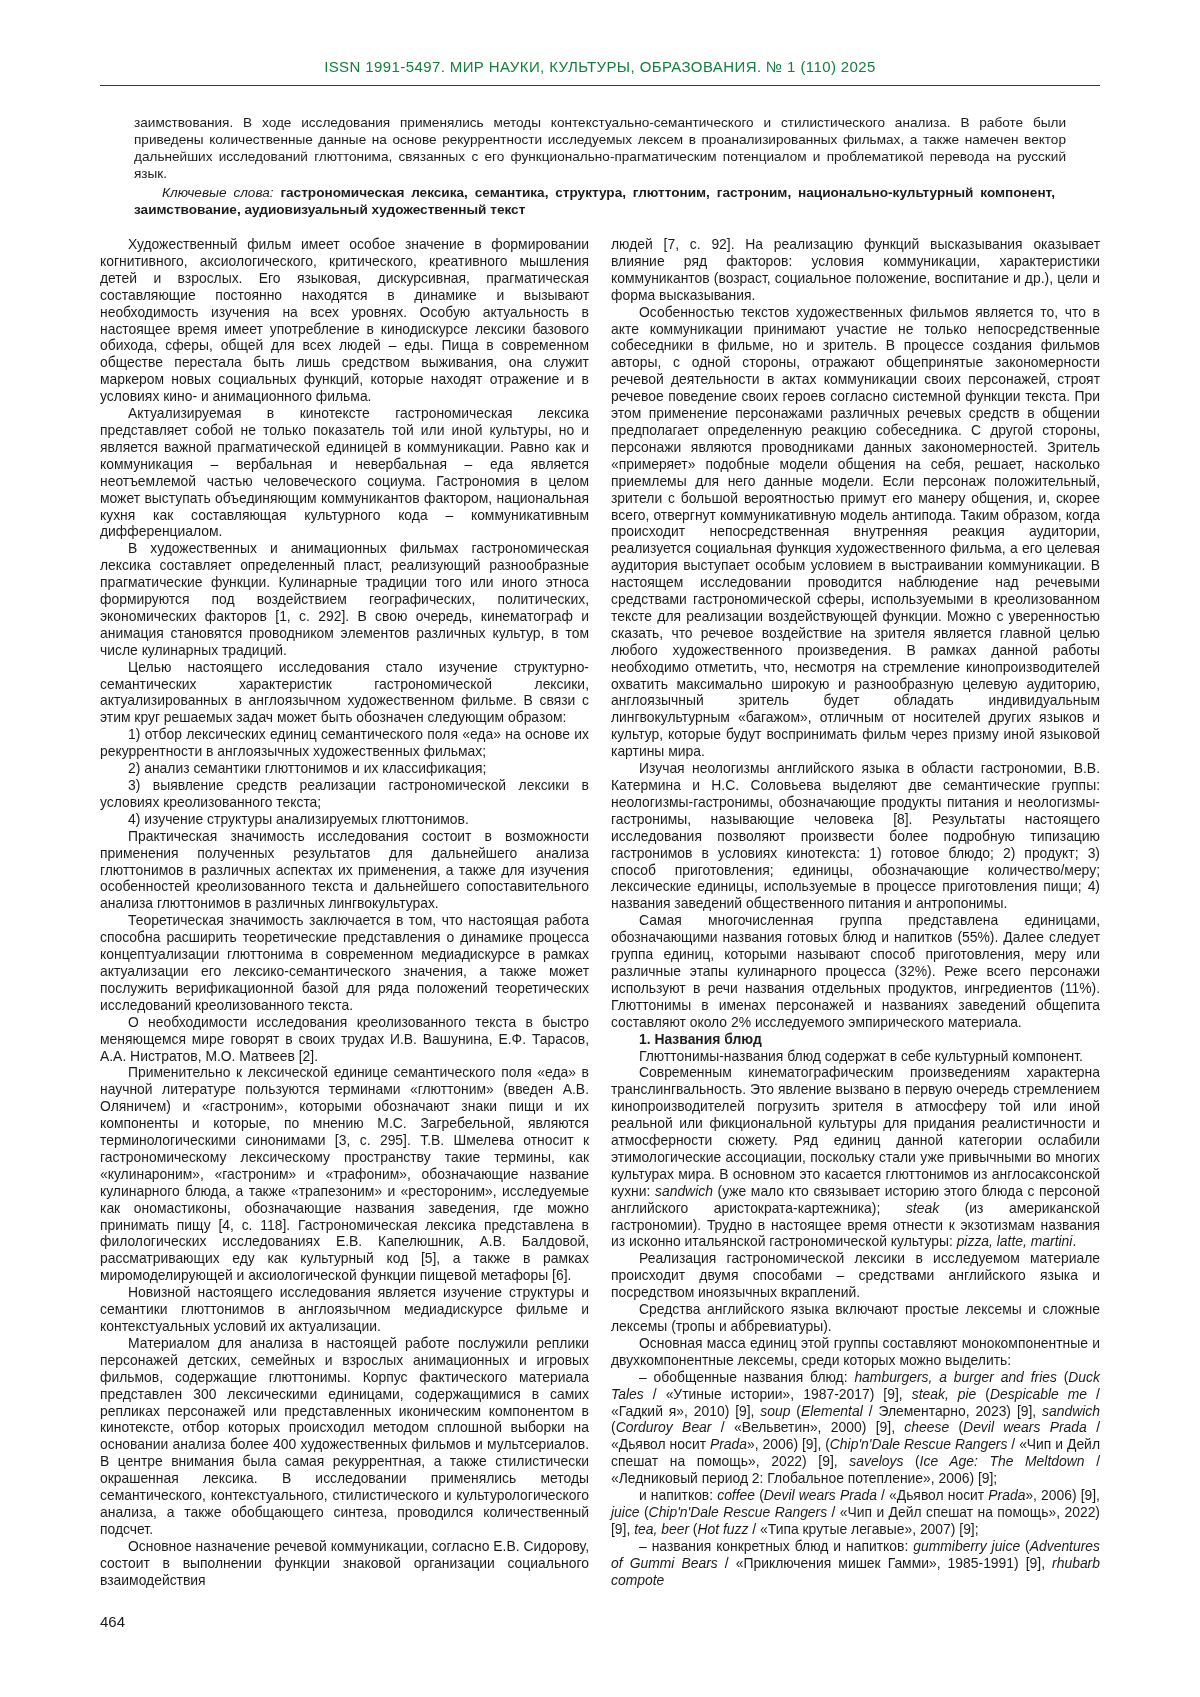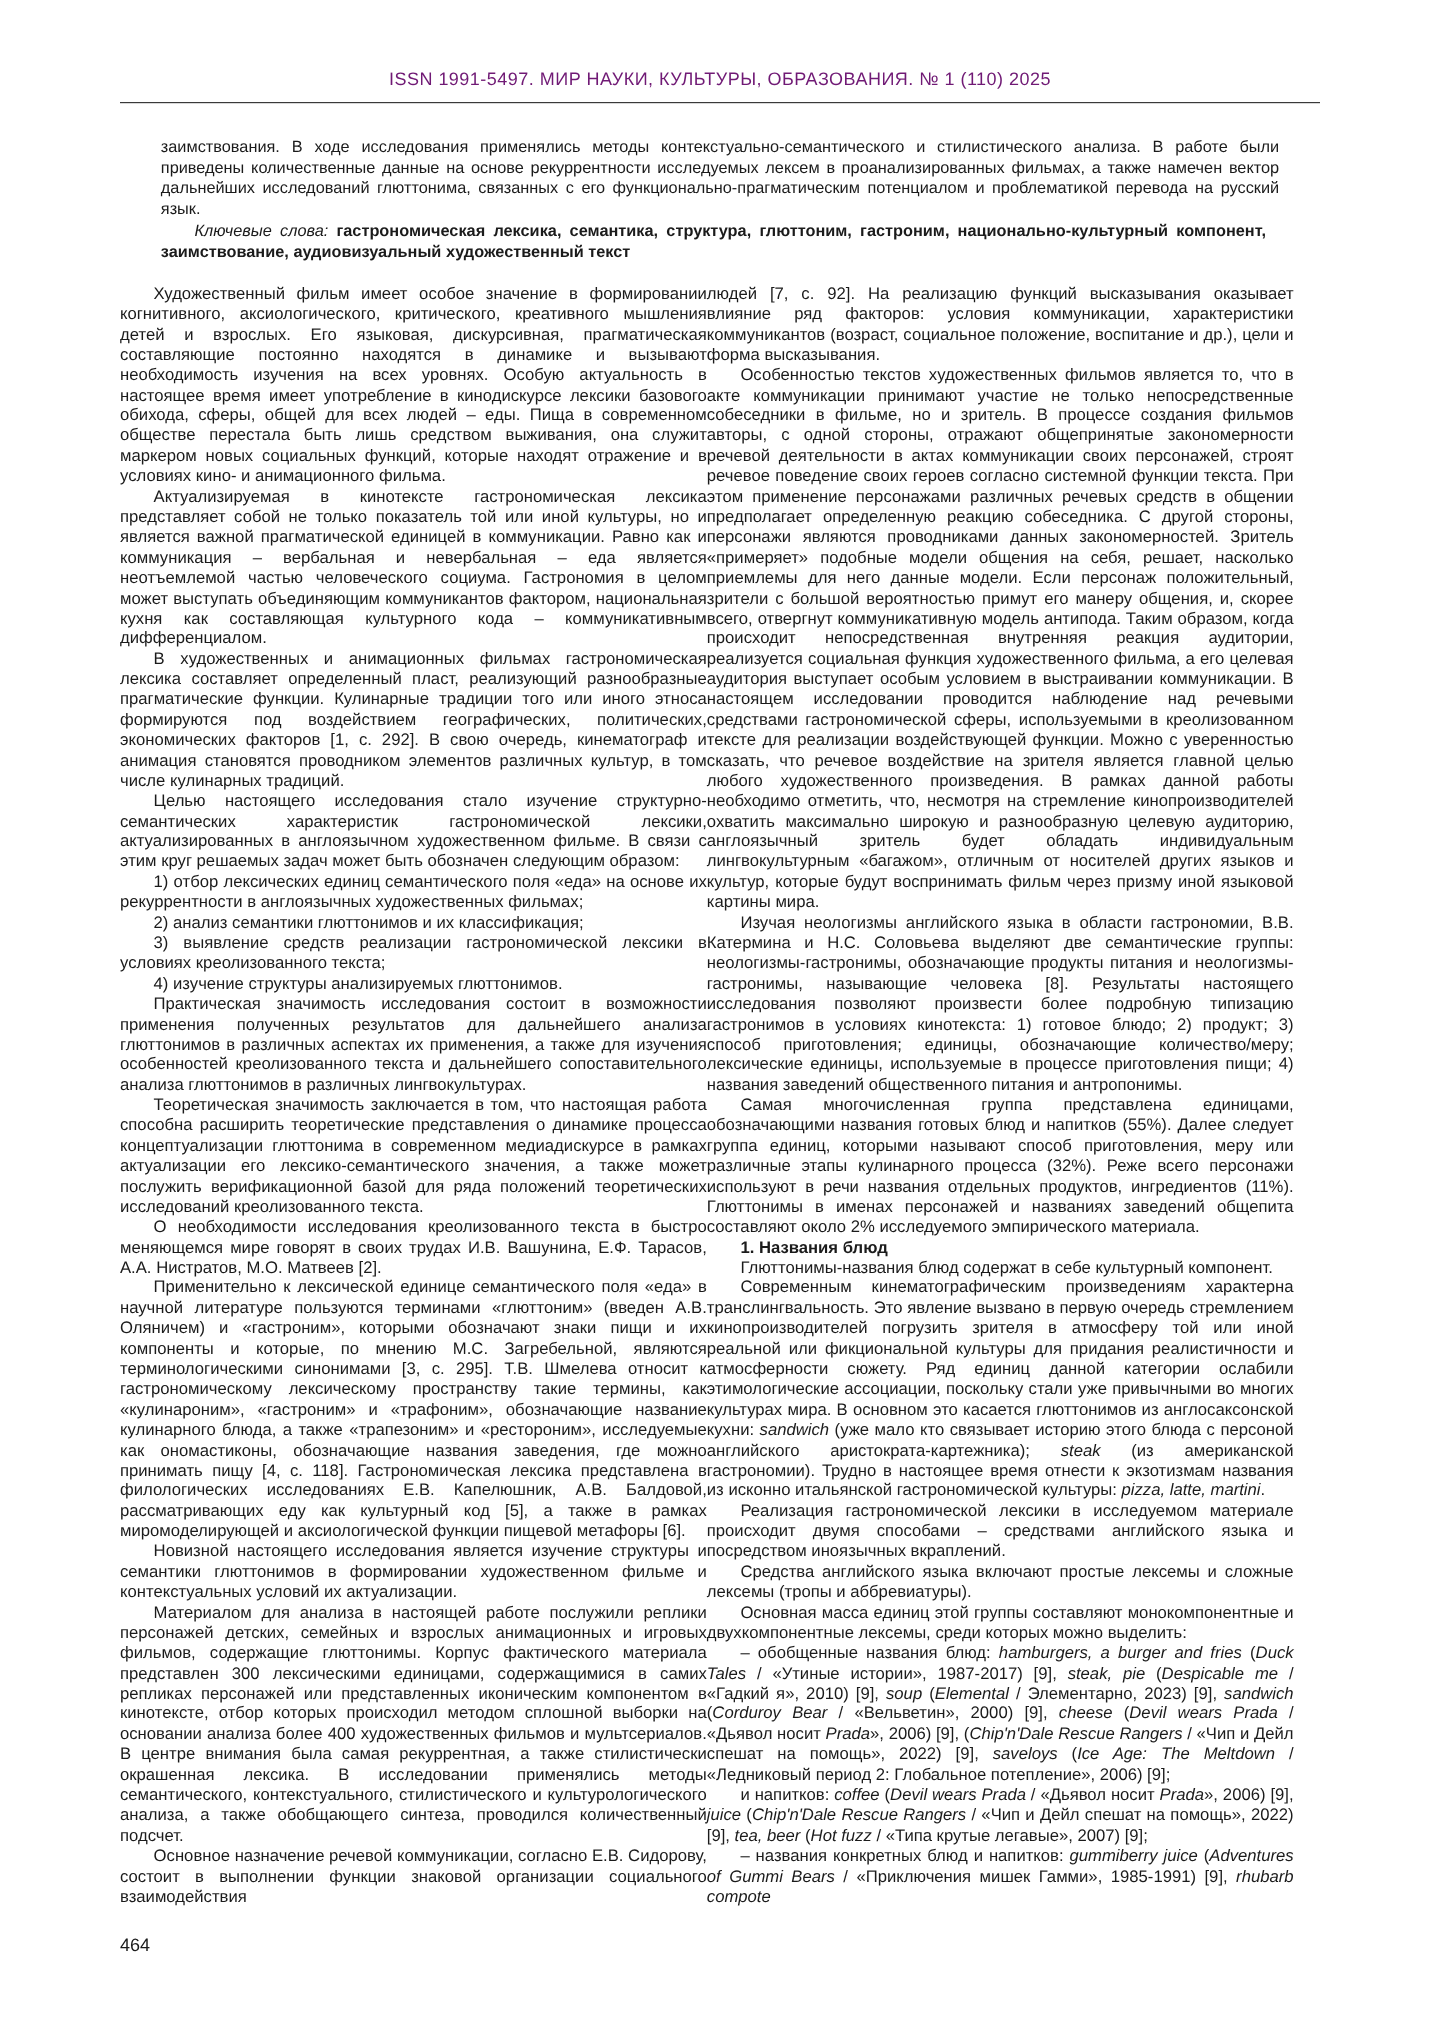--- a/index.html
+++ b/index.html
@@ -10,21 +10,21 @@
     background: #ffffff;
     padding: 58px 100px 0 100px;
     font-family: "Liberation Sans", sans-serif;
     color: #1b1b1b;
     overflow: hidden;
   }
   .journal-header {
     text-align: center;
     font-size: 15px;
     letter-spacing: 0.4px;
-    color: #701a75;
+    color: #15803d;
     margin: 0 0 10px 0;
   }
   .header-divider {
     border: none;
     border-top: 1.6px solid #3a3a3a;
     margin: 0 0 28px 0;
   }
   .annotation {
     padding: 0 34px;
     font-size: 13.6px;
@@ -33,20 +33,21 @@
   }
   .abstract-text { margin: 0; }
   .keywords {
     margin: 2px 11px 0 0;
     text-indent: 28px;
   }
   .kw-label { font-style: italic; font-weight: normal; }
   .kw-text { font-weight: bold; }
   .columns {
     display: flex;
+    gap: 22px;
     margin-top: 18px;
   }
   .col {
     width: 489px;
     font-size: 13.9px;
     line-height: 16.9px;
     text-align: justify;
   }
   .para { margin: 0; text-indent: 28px; }
   .para.noindent { text-indent: 0; }
@@ -79,21 +80,21 @@
         <p class="para">В художественных и анимационных фильмах гастрономическая лексика составляет определенный пласт, реализующий разнообразные прагматические функции. Кулинарные традиции того или иного этноса формируются под воздействием географических, политических, экономических факторов [1, с. 292]. В свою очередь, кинематограф и анимация становятся проводником элементов различных культур, в том числе кулинарных традиций.</p>
         <p class="para">Целью настоящего исследования стало изучение структурно-семантических характеристик гастрономической лексики, актуализированных в англоязычном художественном фильме. В связи с этим круг решаемых задач может быть обозначен следующим образом:</p>
         <p class="para">1) отбор лексических единиц семантического поля «еда» на основе их рекуррентности в англоязычных художественных фильмах;</p>
         <p class="para">2) анализ семантики глюттонимов и их классификация;</p>
         <p class="para">3) выявление средств реализации гастрономической лексики в условиях креолизованного текста;</p>
         <p class="para">4) изучение структуры анализируемых глюттонимов.</p>
         <p class="para">Практическая значимость исследования состоит в возможности применения полученных результатов для дальнейшего анализа глюттонимов в различных аспектах их применения, а также для изучения особенностей креолизованного текста и дальнейшего сопоставительного анализа глюттонимов в различных лингвокультурах.</p>
         <p class="para">Теоретическая значимость заключается в том, что настоящая работа способна расширить теоретические представления о динамике процесса концептуализации глюттонима в современном медиадискурсе в рамках актуализации его лексико-семантического значения, а также может послужить верификационной базой для ряда положений теоретических исследований креолизованного текста.</p>
         <p class="para">О необходимости исследования креолизованного текста в быстро меняющемся мире говорят в своих трудах И.В. Вашунина, Е.Ф. Тарасов, А.А. Нистратов, М.О. Матвеев [2].</p>
         <p class="para">Применительно к лексической единице семантического поля «еда» в научной литературе пользуются терминами «глюттоним» (введен А.В. Оляничем) и «гастроним», которыми обозначают знаки пищи и их компоненты и которые, по мнению М.С. Загребельной, являются терминологическими синонимами [3, с. 295]. Т.В. Шмелева относит к гастрономическому лексическому пространству такие термины, как «кулинароним», «гастроним» и «трафоним», обозначающие название кулинарного блюда, а также «трапезоним» и «рестороним», исследуемые как ономастиконы, обозначающие названия заведения, где можно принимать пищу [4, с. 118]. Гастрономическая лексика представлена в филологических исследованиях Е.В. Капелюшник, А.В. Балдовой, рассматривающих еду как культурный код [5], а также в рамках миромоделирующей и аксиологической функции пищевой метафоры [6].</p>
-        <p class="para">Новизной настоящего исследования является изучение структуры и семантики глюттонимов в формировании художественном фильме и контекстуальных условий их актуализации.</p>
+        <p class="para">Новизной настоящего исследования является изучение структуры и семантики глюттонимов в англоязычном медиадискурсе фильме и контекстуальных условий их актуализации.</p>
         <p class="para">Материалом для анализа в настоящей работе послужили реплики персонажей детских, семейных и взрослых анимационных и игровых фильмов, содержащие глюттонимы. Корпус фактического материала представлен 300 лексическими единицами, содержащимися в самих репликах персонажей или представленных иконическим компонентом в кинотексте, отбор которых происходил методом сплошной выборки на основании анализа более 400 художественных фильмов и мультсериалов. В центре внимания была самая рекуррентная, а также стилистически окрашенная лексика. В исследовании применялись методы семантического, контекстуального, стилистического и культурологического анализа, а также обобщающего синтеза, проводился количественный подсчет.</p>
         <p class="para">Основное назначение речевой коммуникации, согласно Е.В. Сидорову, состоит в выполнении функции знаковой организации социального взаимодействия</p>
       </div>
     <div class="col">
         <p class="para noindent">людей [7, с. 92]. На реализацию функций высказывания оказывает влияние ряд факторов: условия коммуникации, характеристики коммуникантов (возраст, социальное положение, воспитание и др.), цели и форма высказывания.</p>
         <p class="para">Особенностью текстов художественных фильмов является то, что в акте коммуникации принимают участие не только непосредственные собеседники в фильме, но и зритель. В процессе создания фильмов авторы, с одной стороны, отражают общепринятые закономерности речевой деятельности в актах коммуникации своих персонажей, строят речевое поведение своих героев согласно системной функции текста. При этом применение персонажами различных речевых средств в общении предполагает определенную реакцию собеседника. С другой стороны, персонажи являются проводниками данных закономерностей. Зритель «примеряет» подобные модели общения на себя, решает, насколько приемлемы для него данные модели. Если персонаж положительный, зрители с большой вероятностью примут его манеру общения, и, скорее всего, отвергнут коммуникативную модель антипода. Таким образом, когда происходит непосредственная внутренняя реакция аудитории, реализуется социальная функция художественного фильма, а его целевая аудитория выступает особым условием в выстраивании коммуникации. В настоящем исследовании проводится наблюдение над речевыми средствами гастрономической сферы, используемыми в креолизованном тексте для реализации воздействующей функции. Можно с уверенностью сказать, что речевое воздействие на зрителя является главной целью любого художественного произведения. В рамках данной работы необходимо отметить, что, несмотря на стремление кинопроизводителей охватить максимально широкую и разнообразную целевую аудиторию, англоязычный зритель будет обладать индивидуальным лингвокультурным «багажом», отличным от носителей других языков и культур, которые будут воспринимать фильм через призму иной языковой картины мира.</p>
         <p class="para">Изучая неологизмы английского языка в области гастрономии, В.В. Катермина и Н.С. Соловьева выделяют две семантические группы: неологизмы-гастронимы, обозначающие продукты питания и неологизмы-гастронимы, называющие человека [8]. Результаты настоящего исследования позволяют произвести более подробную типизацию гастронимов в условиях кинотекста: 1) готовое блюдо; 2) продукт; 3) способ приготовления; единицы, обозначающие количество/меру; лексические единицы, используемые в процессе приготовления пищи; 4) названия заведений общественного питания и антропонимы.</p>
         <p class="para">Самая многочисленная группа представлена единицами, обозначающими названия готовых блюд и напитков (55%). Далее следует группа единиц, которыми называют способ приготовления, меру или различные этапы кулинарного процесса (32%). Реже всего персонажи используют в речи названия отдельных продуктов, ингредиентов (11%). Глюттонимы в именах персонажей и названиях заведений общепита составляют около 2% исследуемого эмпирического материала.</p>
         <p class="para bold">1. Названия блюд</p>
         <p class="para">Глюттонимы-названия блюд содержат в себе культурный компонент.</p>

